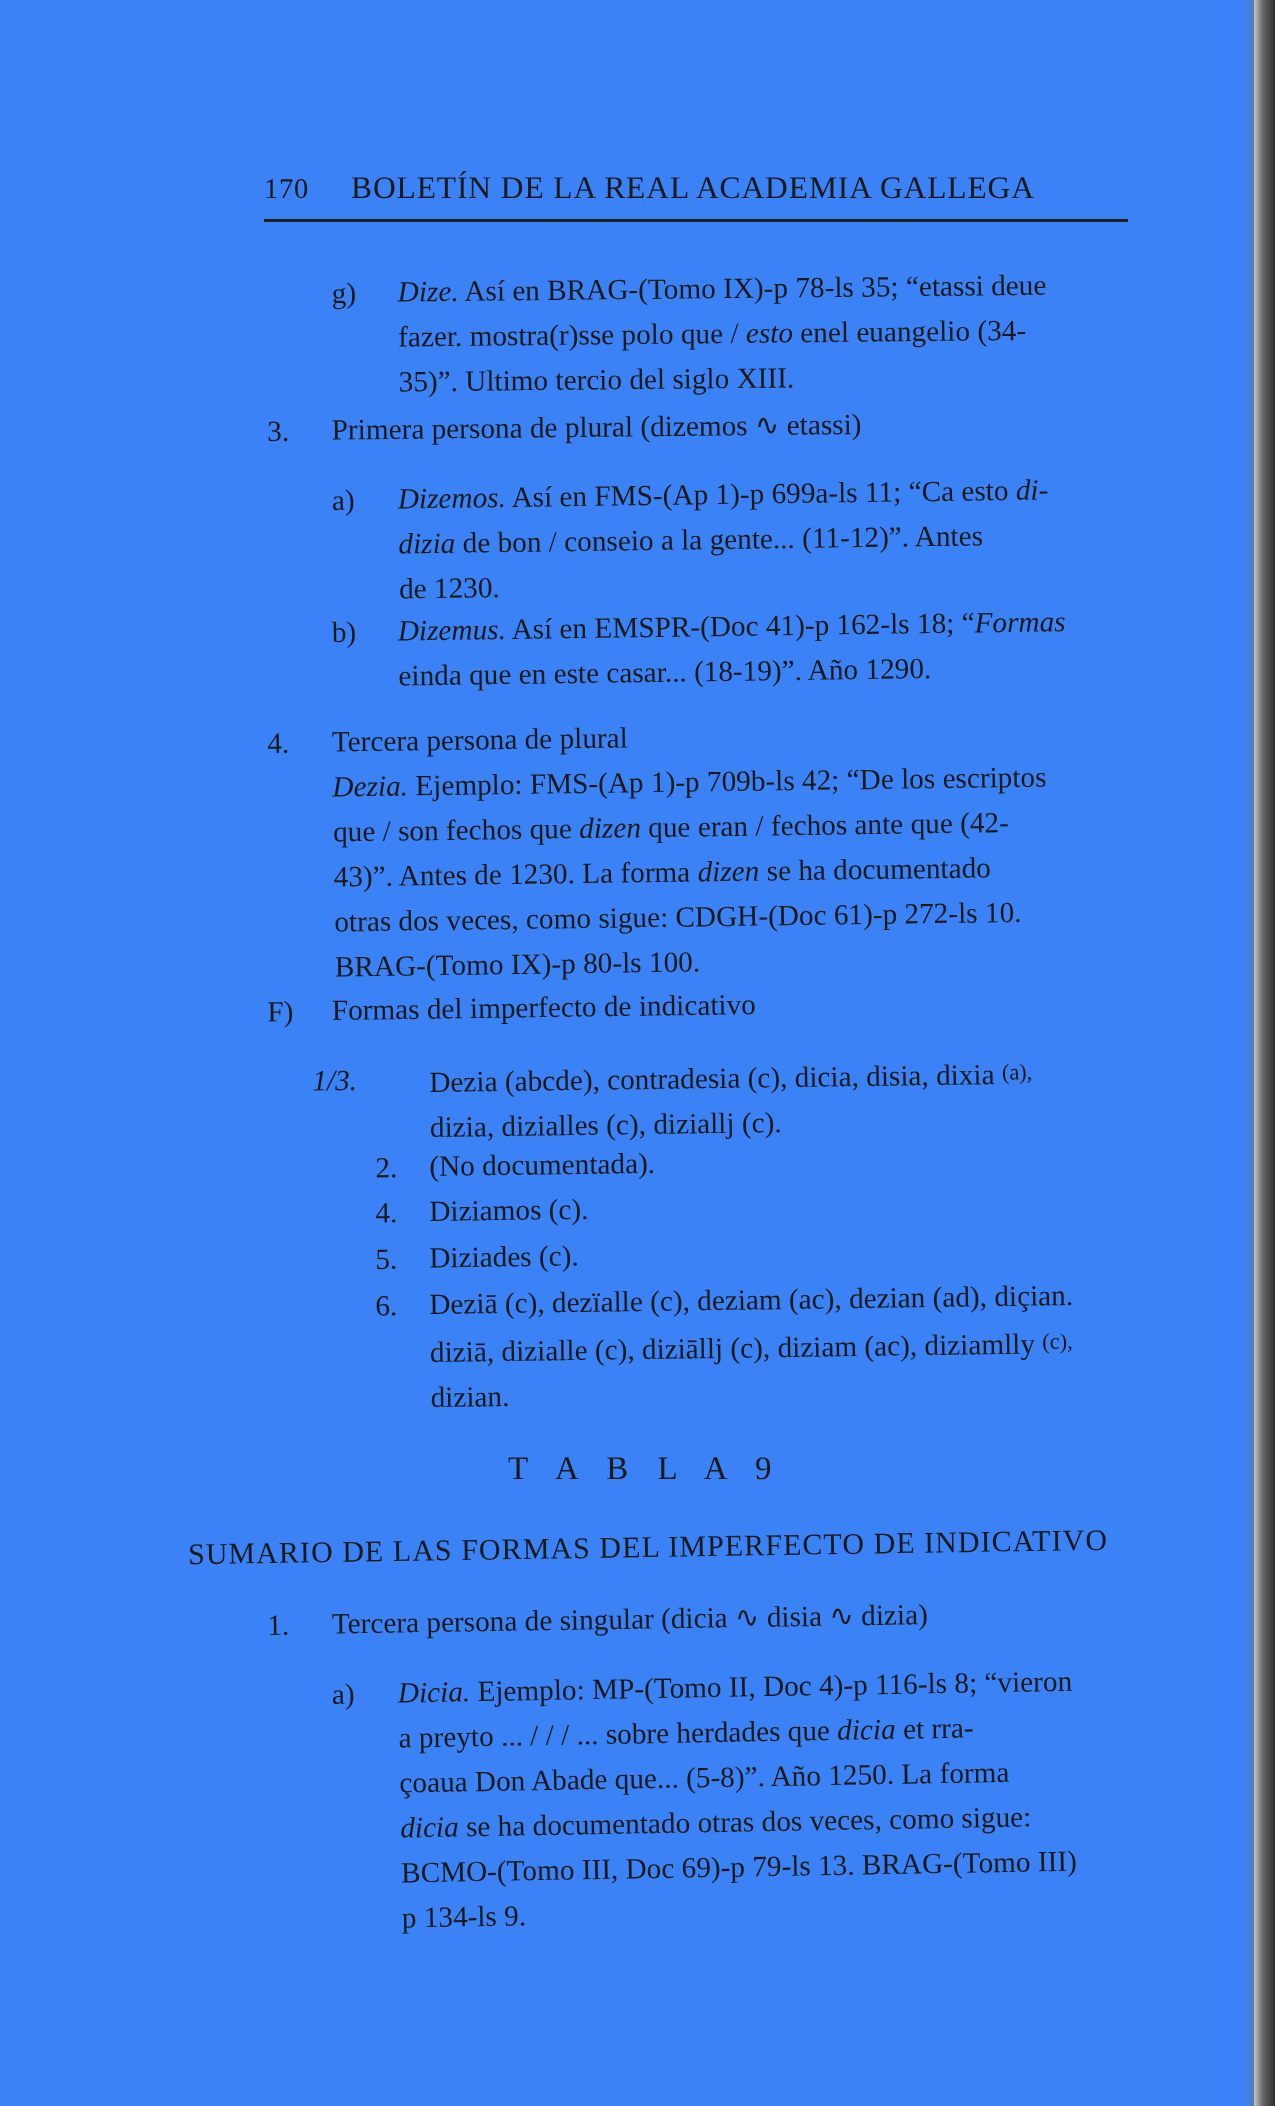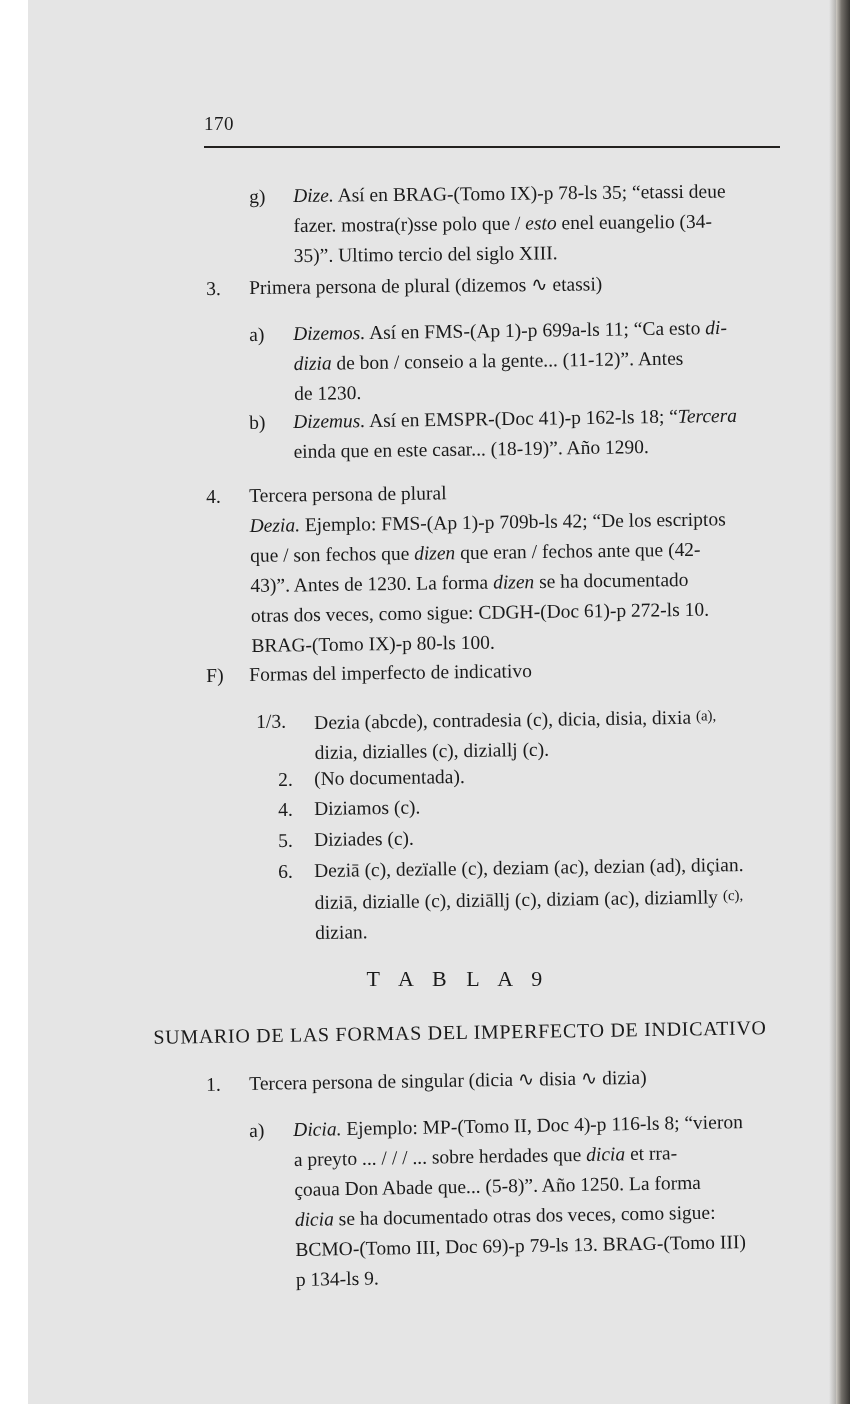--- a/index.html
+++ b/index.html
@@ -11,22 +11,21 @@
     width: 850px;
     height: 1404px;
     position: relative;
     font-family: "Liberation Serif", serif;
     color: #1a1a1a;
     overflow: hidden;
   }
   .page {
     position: absolute;
     inset: 0;
-    background: #e5e5e5;
-    margin-left: 28px;
+    background: #3b82f6;
   }
   
   .scan-edge {
     position: absolute;
     top: 0;
     right: 0;
     width: 14px;
     height: 100%;
     background: linear-gradient(to right, #cdc9c2 0%, #6e6a64 40%, #2b2926 100%);
     opacity: .95;
@@ -125,20 +124,23 @@
   .sk { transform-origin: left top; }
 </style>
 </head>
 <body>
 
 <div class="page">
   <div class="content">
 
     <div class="runhead">
       <div class="folio">170</div>
+      <div class="runhead-title">
+        <span class="sc">BOLETÍN DE LA REAL ACADEMIA GALLEGA</span>
+      </div>
     </div>
     <div class="rule"></div>
 
     <div class="lbl sk" style="left:221px; top:182px; transform:rotate(-0.6deg);">g)</div>
     <div class="block sk" style="left:265px; top:181px; width:560px; transform:rotate(-0.6deg);">
       <span class="ln"><span class="it">Dize.</span><span> Así en BRAG-(Tomo IX)-p 78-ls 35; “etassi deue</span></span>
       <span class="ln"><span>fazer. mostra(r)sse polo que / </span><span class="it">esto</span><span> enel euangelio (34-</span></span>
       <span class="ln">35)”. Ultimo tercio del siglo XIII.</span>
     </div>
 
@@ -149,40 +151,40 @@
 
     <div class="lbl sk" style="left:221px; top:320px; transform:rotate(-0.8deg);">a)</div>
     <div class="block sk" style="left:265px; top:319px; width:570px; transform:rotate(-0.8deg);">
       <span class="ln"><span class="it">Dizemos.</span><span> Así en FMS-(Ap 1)-p 699a-ls 11; “Ca esto </span><span class="it">di-</span></span>
       <span class="ln"><span class="it">dizia</span><span> de bon / conseio a la gente... (11-12)”. Antes</span></span>
       <span class="ln">de 1230.</span>
     </div>
 
     <div class="lbl sk" style="left:221px; top:408px; transform:rotate(-0.8deg);">b)</div>
     <div class="block sk" style="left:265px; top:407px; width:575px; transform:rotate(-0.8deg);">
-      <span class="ln"><span class="it">Dizemus.</span><span> Así en EMSPR-(Doc 41)-p 162-ls 18; “</span><span class="it">Tercera</span></span>
+      <span class="ln"><span class="it">Dizemus.</span><span> Así en EMSPR-(Doc 41)-p 162-ls 18; “</span><span class="it">Formas</span></span>
       <span class="ln">einda que en este casar... (18-19)”. Año 1290.</span>
     </div>
 
     <div class="lbl sk" style="left:178px; top:482px; transform:rotate(-0.8deg);">4.</div>
     <div class="block sk" style="left:221px; top:481px; width:610px; transform:rotate(-0.8deg);">
       <span class="ln">Tercera persona de plural</span>
       <span class="ln"><span class="it">Dezia.</span><span> Ejemplo: FMS-(Ap 1)-p 709b-ls 42; “De los escriptos</span></span>
       <span class="ln"><span>que / son fechos que </span><span class="it">dizen</span><span> que eran / fechos ante que (42-</span></span>
       <span class="ln"><span>43)”. Antes de 1230. La forma </span><span class="it">dizen</span><span> se ha documentado</span></span>
       <span class="ln">otras dos veces, como sigue: CDGH-(Doc 61)-p 272-ls 10.</span>
       <span class="ln">BRAG-(Tomo IX)-p 80-ls 100.</span>
     </div>
 
     <div class="lbl sk" style="left:178px; top:661px; transform:rotate(-0.8deg);">F)</div>
     <div class="block sk" style="left:221px; top:660px; width:600px; transform:rotate(-0.8deg);">
       <span class="ln">Formas del imperfecto de indicativo</span>
     </div>
 
-    <div class="lbl sk" style="left:228px; top:707px; transform:rotate(-0.8deg);">1/3.</div>
+    <div class="lbl sk" style="left:208px; top:707px; transform:rotate(-0.8deg);font-style:italic;">1/3.</div>
     <div class="block sk" style="left:286px; top:706px; width:560px; transform:rotate(-0.8deg);">
       <span class="ln"><span>Dezia (abcde), contradesia (c), dicia, disia, dixia </span><span class="sup">(a),</span></span>
       <span class="ln">dizia, dizialles (c), diziallj (c).</span>
     </div>
 
     <div class="lbl sk" style="left:250px; top:765px; transform:rotate(-0.8deg);">2.</div>
     <div class="block sk" style="left:286px; top:764px; width:420px; transform:rotate(-0.8deg);">
       <span class="ln">(No documentada).</span>
     </div>
 

